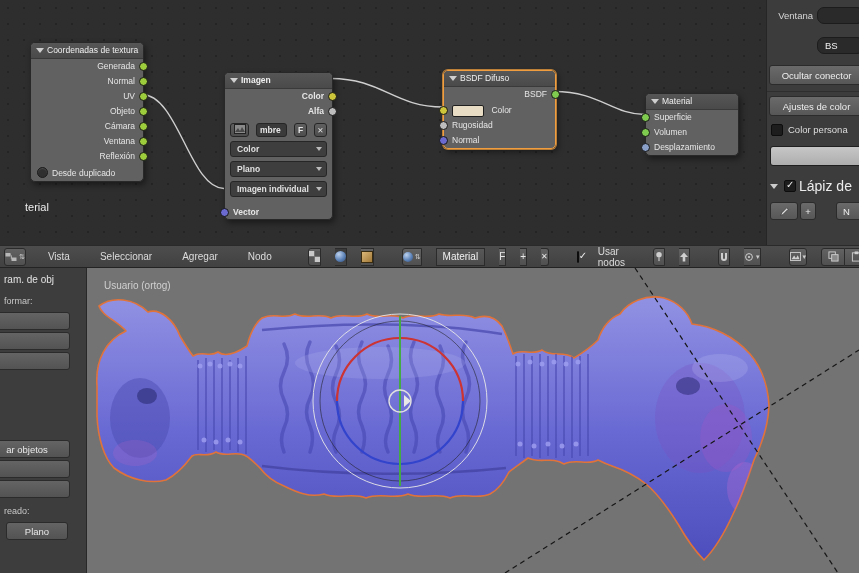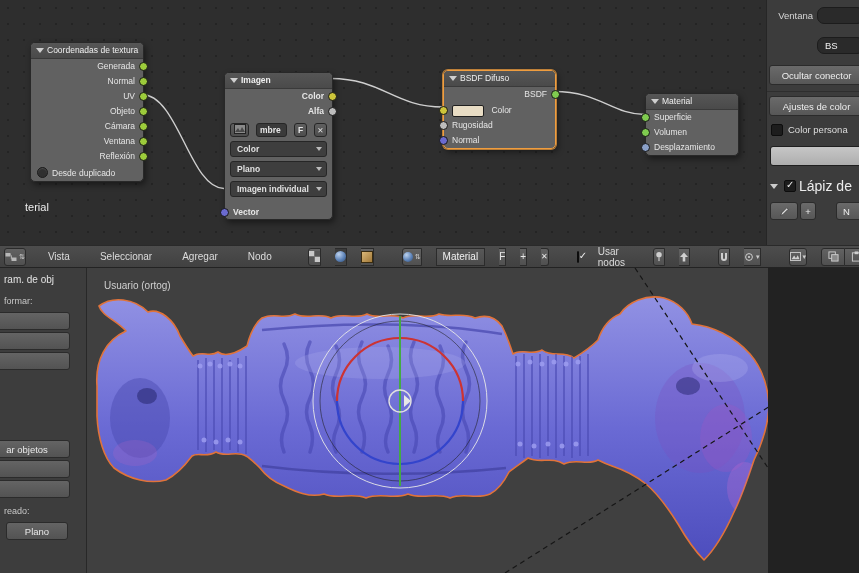--- a/index.html
+++ b/index.html
@@ -72,21 +72,21 @@
   .hbtn.rl{border-radius:3px 0 0 3px;} .hbtn.rr{border-radius:0 3px 3px 0;} .hbtn.ra{border-radius:3px;}
   .hbtn.mid{border-radius:0;border-left:none;} .hbtn.join{border-left:none;}
   .hbtn.pressed{background:linear-gradient(#3a3a3a,#444);}
   .namefield{height:18px;background:linear-gradient(#585858,#4c4c4c);border:1px solid #2b2b2b;
         border-radius:0;display:flex;align-items:center;padding:0 6px;color:#f2f2f2;box-sizing:border-box;}
   .sphere-ico{width:11px;height:11px;border-radius:50%;background:radial-gradient(circle at 35% 30%,#bcd2ee,#5d83b8 55%,#2c4a74);}
   .cube-ico{width:10px;height:10px;background:linear-gradient(135deg,#dcb878,#a07838);border:1px solid #3a2c10;}
   .gap4{width:4px;} .gap8{width:8px;} .gap14{width:14px;}
 
   
-  #viewport{left:0;top:268px;width:768px;height:305px;background:#404040;overflow:hidden;}
+  #viewport{left:0;top:268px;width:859px;height:305px;background:#737373;overflow:hidden;}
   #scene{position:absolute;left:0;top:0;}
   #tool-shelf{position:absolute;left:0;top:0;width:86px;height:305px;background:#3d3d3d;
         border-right:1px solid #282828;font-size:9.5px;}
   .shelf-btn{position:absolute;left:-16px;width:86px;height:18px;background:linear-gradient(#646464,#535353);
         border:1px solid #2b2b2b;border-radius:3px;color:#e8e8e8;line-height:17px;text-align:center;
         box-sizing:border-box;overflow:hidden;}
   .shelf-label{position:absolute;left:4px;color:#c8c8c8;font-size:9px;}
   #view-label{position:absolute;left:104px;top:12px;color:#d0d0d0;font-size:10px;}
 </style>
 </head>

